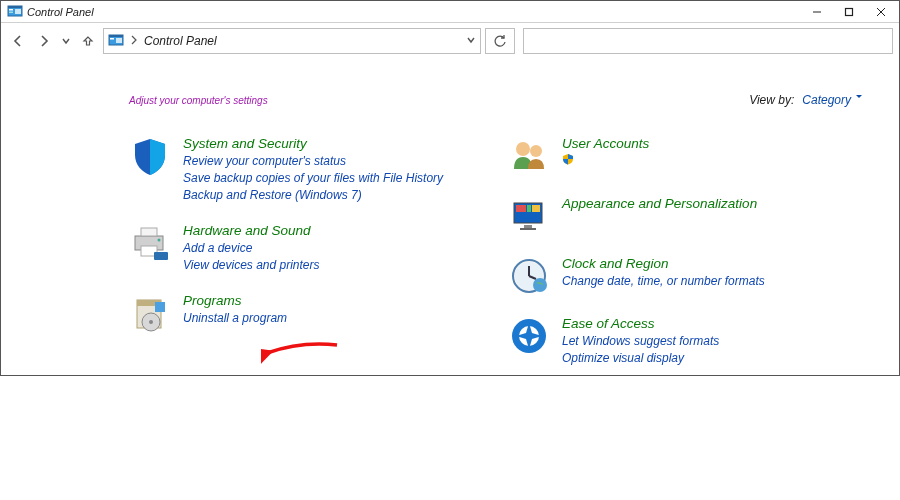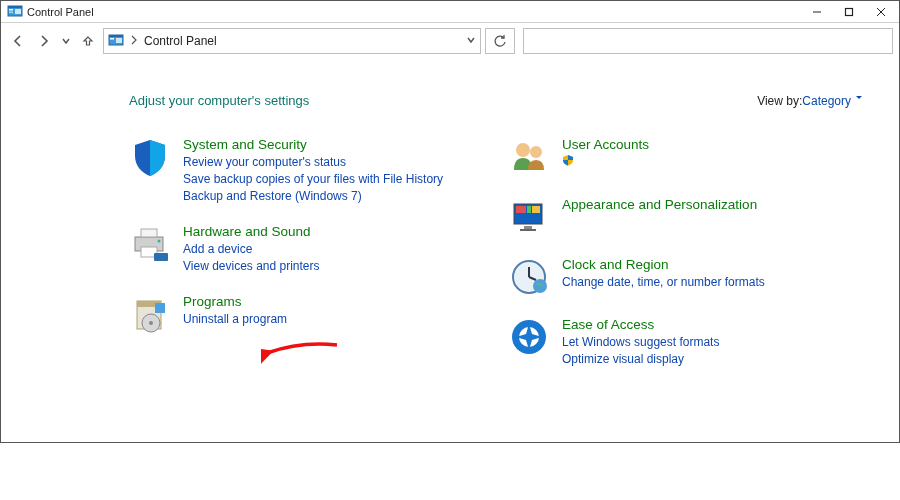--- a/index.html
+++ b/index.html
@@ -4,24 +4,25 @@
 <style>
   * { box-sizing: border-box; }
   body {
     margin: 0;
     font-family: "Segoe UI", Tahoma, sans-serif;
     font-size: 12px;
     background: #fff;
     color: #222;
   }
   .window {
-    width: 900px; height: 443px;
+    width: 900px; height: 376px;
     border: 1px solid #555;
     display: flex; flex-direction: column;
     position: relative;
+    font-style: italic;
   }
   
   .titlebar {
     height: 22px;
     background: #fff;
     border-bottom: 1px solid #d0d0d0;
     display: flex; align-items: center;
     padding: 0 2px;
   }
   .titlebar .title-icon {
@@ -85,26 +86,26 @@
     padding: 0;
   }
   .content-inner {
     padding: 32px 36px 0 128px;
   }
   .header-row {
     display:flex; align-items:center;
     margin-bottom: 28px;
   }
   .heading {
-    color: #0f766e;
-    font-size: 13px;
+    color: #a21caf;
+    font-size: 10px;
   }
   .viewby-group {
     margin-left: auto;
-    display:flex; align-items:center; 
+    display:flex; align-items:center; gap:8px;
     font-size: 12px;
   }
   .viewby-label { color:#222; }
   .viewby-value { color:#0a4aa8; display:flex; align-items:flex-start; gap:4px; }
   .columns {
     display:flex;
     gap: 24px;
     margin-top: 26px;
   }
   .col { flex:1; }

